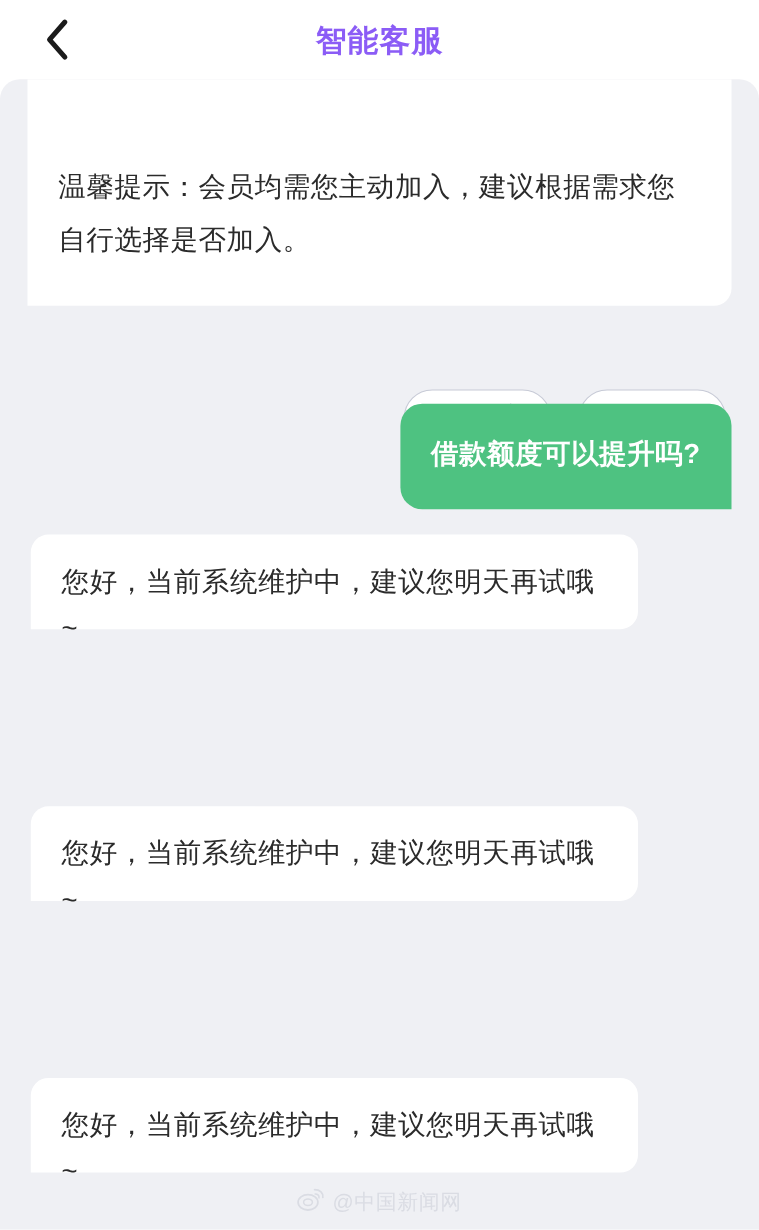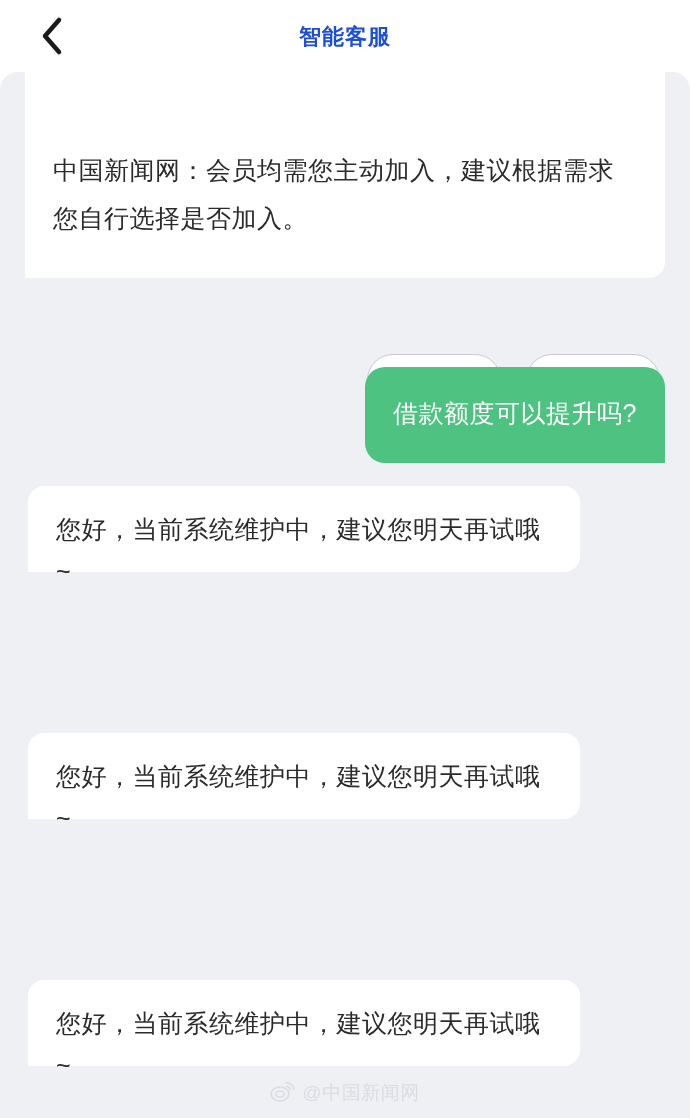--- a/index.html
+++ b/index.html
@@ -30,23 +30,23 @@
     left: 30px; top: 50%;
     transform: translateY(-50%);
     width: 44px; height: 44px;
     display: flex;
     align-items: center;
     justify-content: center;
     cursor: pointer;
   }
   .back-btn svg { display: block; }
   .header-title {
-    font-size: 22px;
+    font-size: 28px;
     font-weight: bold;
-    color: #1d4ed8;
+    color: #8b5cf6;
     letter-spacing: 1px;
     line-height: 1;
     margin-top: 2px;
   }
 
   
   .chat {
     position: absolute;
     left: 0; top: 72px;
     width: 690px;
@@ -77,20 +77,21 @@
     background: #4ec281;
     color: #ffffff;
     font-size: 25px;
     line-height: 44px;
     border-radius: 20px;
     border-bottom-right-radius: 0;
     box-sizing: border-box;
     padding: 24px 28px;
     letter-spacing: 0.5px;
     white-space: nowrap;
+    font-weight: bold;
   }
 
   
   .bubble-clipped {
     border-top-left-radius: 0;
     border-top-right-radius: 0;
   }
 
   
   .feedback-row {
@@ -147,21 +148,21 @@
       <svg width="24" height="40" viewBox="0 0 24 40">
         <polyline points="19,4 5,20 19,36" fill="none" stroke="#1b1b1b" stroke-width="4.5" stroke-linecap="round" stroke-linejoin="round"></polyline>
       </svg>
     </span>
   </div>
   <div class="header-title">智能客服</div>
 </div>
 
 <div class="chat">
 
-  <div class="bubble-in bubble-clipped" style="left:25px; top:0px; width:640px; height:206px; padding-top:74px;">中国新闻网：会员均需您主动加入，建议根据需求您自行选择是否加入。</div>
+  <div class="bubble-in bubble-clipped" style="left:25px; top:0px; width:640px; height:206px; padding-top:74px;">温馨提示：会员均需您主动加入，建议根据需求您自行选择是否加入。</div>
 
   <div class="feedback-row" style="left:367px; top:282px;">
     <div class="pill">
       <span class="pill-label">有用</span>
       <span class="pill-icon">
         <svg width="28" height="28" viewBox="0 0 28 28">
           <path d="M9.5 12.5 L13.5 4.2 C14.6 2.2 17.4 2.8 17.4 5.2 L17.4 10.6 L22.6 10.6
                    C24.3 10.6 25.3 12.1 24.9 13.6 L23.2 21.2 C22.9 22.6 21.7 23.5 20.4 23.5
                    L9.5 23.5 Z" fill="#8f94a6"></path>
           <rect x="2.6" y="12.5" width="5.6" height="11" rx="1.4" fill="#8f94a6"></rect>

